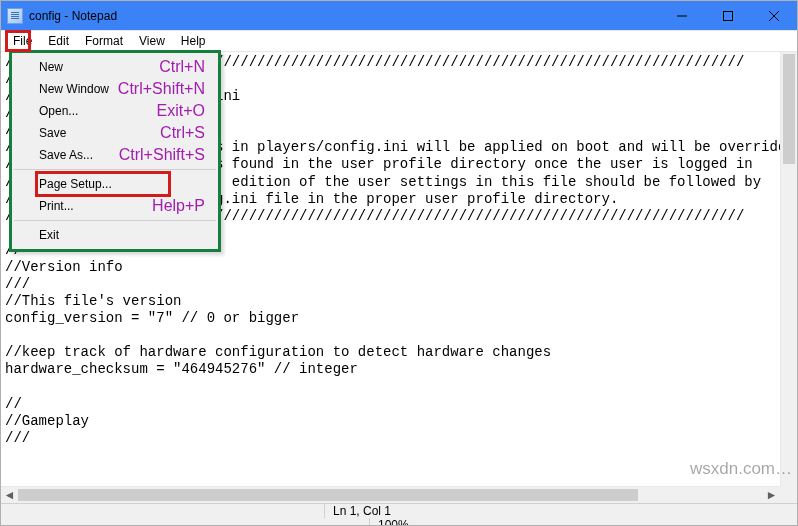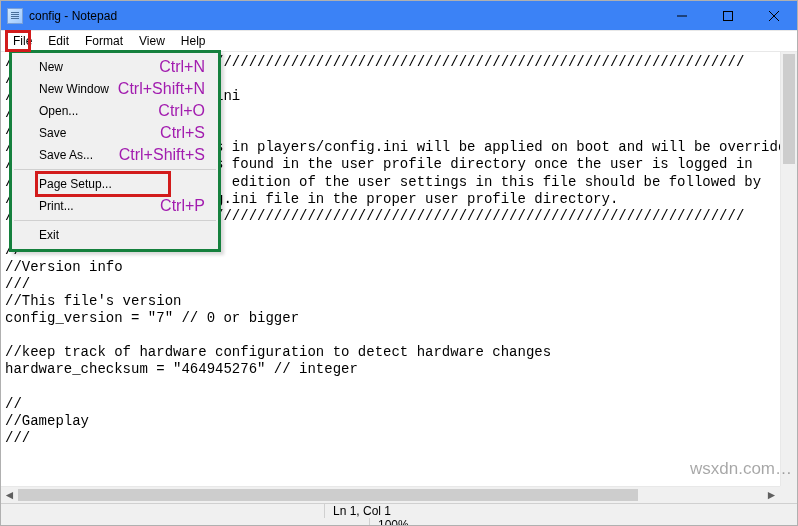--- a/index.html
+++ b/index.html
@@ -174,37 +174,37 @@
   <div class="dmi">
     <span>New</span>
     <span class="shortcut">Ctrl+N</span>
   </div>
   <div class="dmi">
     <span>New Window</span>
     <span class="shortcut">Ctrl+Shift+N</span>
   </div>
   <div class="dmi">
     <span>Open...</span>
-    <span class="shortcut">Ctrl+O</span>
+    <span class="shortcut">Exit+O</span>
   </div>
   <div class="dmi">
     <span>Save</span>
     <span class="shortcut">Ctrl+S</span>
   </div>
   <div class="dmi">
     <span>Save As...</span>
     <span class="shortcut">Ctrl+Shift+S</span>
   </div>
   <div class="sep"></div>
   <div class="dmi">
     <span>Page Setup...</span>
   </div>
   <div class="dmi">
     <span>Print...</span>
-    <span class="shortcut">Ctrl+P</span>
+    <span class="shortcut">Help+P</span>
   </div>
   <div class="sep"></div>
   <div class="dmi">
     <span>Exit</span>
   </div>
   <div class="save-red-box"></div>
 </div>
 
 <div class="textarea-wrap">
   <div class="text-content">////////////////////////////////////////////////////////////////////////////////////////

